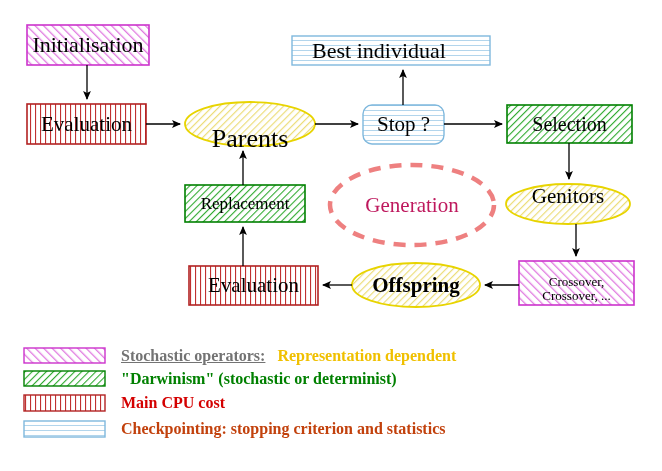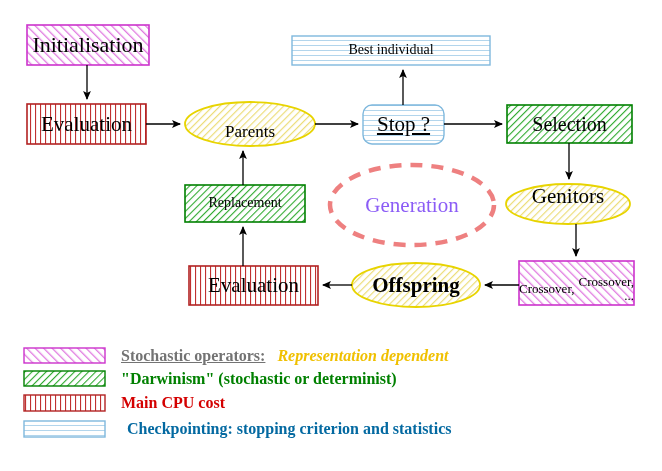--- a/index.html
+++ b/index.html
@@ -18,21 +18,21 @@
     position: absolute;
     left: 0; top: 0;
     width: 662px;
     height: 471px;
   }
   .node-label {
     position: absolute;
     display: flex;
     align-items: center;
     justify-content: center;
-    text-align: right;
+    text-align: center;
     color: #000000;
     pointer-events: none;
     line-height: 1.05;
   }
   .legend-text {
     position: absolute;
     white-space: nowrap;
     font-family: "Liberation Serif", "DejaVu Serif", serif;
     font-weight: bold;
   }
@@ -96,45 +96,45 @@
   <rect x="24" y="348" width="81" height="15" fill="url(#pat-magenta)" stroke="#cc33cc" stroke-width="1.4"></rect>
   <rect x="24" y="371" width="81" height="15" fill="url(#pat-green)" stroke="#008000" stroke-width="1.4"></rect>
   <rect x="24" y="395" width="81" height="16" fill="url(#pat-red)" stroke="#b22222" stroke-width="1.4"></rect>
   <rect x="24" y="421" width="81" height="16" fill="url(#pat-blue)" stroke="#7fb8dd" stroke-width="1.4"></rect>
 </svg>
 
 <div class="node-label" style="left:27px; top:25px; width:122px; height:40px; font-size:22px;">Initialisation</div>
 
 <div class="node-label" style="left:27px; top:104px; width:119px; height:40px; font-size:21px;">Evaluation</div>
 
-<div class="node-label" style="left:185px; top:110px; width:130px; height:44px; font-size:17px;">Parents</div>
+<div class="node-label" style="left:185px; top:117px; width:130px; height:44px; font-size:26px;">Parents</div>
 
-<div class="node-label" style="left:292px; top:36px; width:198px; height:29px; font-size:14px;">Best individual</div>
+<div class="node-label" style="left:280px; top:36px; width:198px; height:29px; font-size:22px;">Best individual</div>
 
-<div class="node-label" style="left:363px; top:105px; width:81px; height:39px; font-size:21px;text-decoration:underline;">Stop ?</div>
+<div class="node-label" style="left:363px; top:105px; width:81px; height:39px; font-size:21px;">Stop ?</div>
 
 <div class="node-label" style="left:507px; top:105px; width:125px; height:38px; font-size:20px;">Selection</div>
 
 <div class="node-label" style="left:506px; top:184px; width:124px; height:24px; font-size:21px;font-family:Liberation Serif, serif;">Genitors</div>
 
-<div class="node-label" style="left:519px; top:261px; width:115px; height:56px; font-size:13px; flex-direction:row;">
+<div class="node-label" style="left:519px; top:261px; width:115px; height:56px; font-size:13px; flex-direction:column;">
   <span>Crossover,</span>
   <span>Crossover, ...</span>
 </div>
 
 <div class="node-label" style="left:352px; top:263px; width:128px; height:44px; font-size:21px;font-weight:bold;">Offspring</div>
 
 <div class="node-label" style="left:189px; top:266px; width:129px; height:39px; font-size:21px;">Evaluation</div>
 
-<div class="node-label" style="left:185px; top:185px; width:120px; height:37px; font-size:14px;">Replacement</div>
+<div class="node-label" style="left:185px; top:185px; width:120px; height:37px; font-size:17px;">Replacement</div>
 
-<div class="node-label" style="left:330px; top:185px; width:164px; height:40px; font-size:21px; color:#8b5cf6;">Generation</div>
+<div class="node-label" style="left:330px; top:185px; width:164px; height:40px; font-size:21px; color:#be185d;">Generation</div>
 
 <div class="legend-text" style="left:121px; top:347px; font-size:16px;">
   <span style="color:#737373;text-decoration:underline;">Stochastic operators:</span>
-  <span style="color:#f0c000; padding-left:8px;font-style:italic;" class="part2">Representation dependent</span>
+  <span style="color:#f0c000; padding-left:8px;" class="part2">Representation dependent</span>
 </div>
 
 <div class="legend-text" style="left:121px; top:370px; font-size:16px; color:#008000;">"Darwinism" (stochastic or determinist)</div>
 
 <div class="legend-text" style="left:121px; top:394px; font-size:16px; color:#d40000;text-align:right;">Main CPU cost</div>
 
-<div class="legend-text" style="left:121px; top:420px; font-size:16px; color:#0369a1;margin-left:6px;">Checkpointing: stopping criterion and statistics</div>
+<div class="legend-text" style="left:121px; top:420px; font-size:16px; color:#c2410c;">Checkpointing: stopping criterion and statistics</div>
 
 </body></html>

